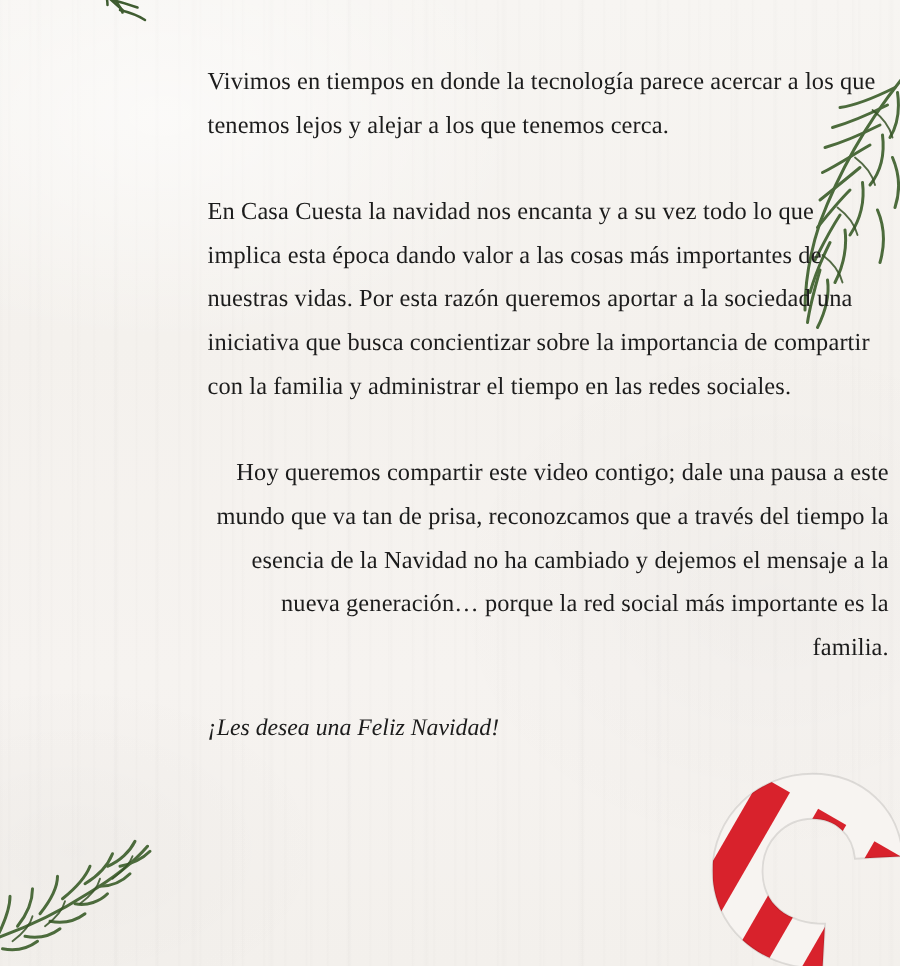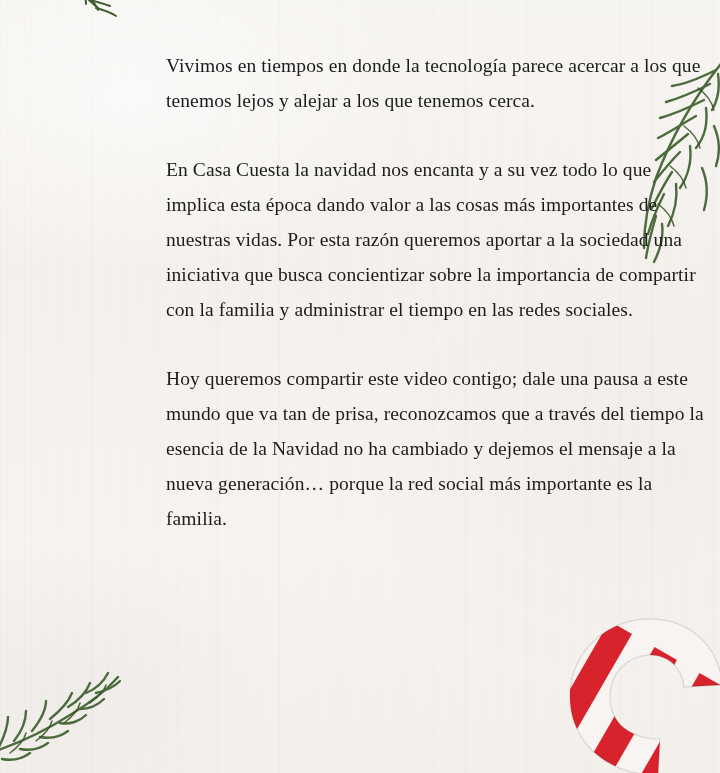--- a/index.html
+++ b/index.html
@@ -56,21 +56,21 @@
   }
 
   .para {
     color: #1c1c1c;
     font-size: 19.5px;
     line-height: 35px;
     letter-spacing: 0.1px;
     margin: 0 0 34px 0;
     font-family: "Liberation Serif", serif;
   }
-  .para:last-of-type { margin-bottom: 0; }
+  .para:last-of-type { margin-bottom: 0; text-align: right; }
 
   .hashtags {
     margin-top: 6px;
     margin-bottom: 30px;
   }
   .hashtag {
     display: block;
     color: #1c1c1c;
     font-size: 19px;
     line-height: 34px;
@@ -234,14 +234,15 @@
   </svg>
 
   <div class="content">
     <p class="para">Vivimos en tiempos en donde la tecnología parece acercar a los que tenemos lejos y alejar a los que tenemos cerca.</p>
     <p class="para">En Casa Cuesta la navidad nos encanta y a su vez todo lo que implica esta época dando valor a las cosas más importantes de nuestras vidas. Por esta razón queremos aportar a la sociedad una iniciativa que busca concientizar sobre la importancia de compartir con la familia y administrar el tiempo en las redes sociales.</p>
     <p class="para">Hoy queremos compartir este video contigo; dale una pausa a este mundo que va tan de prisa, reconozcamos que a través del tiempo la esencia de la Navidad no ha cambiado y dejemos el mensaje a la nueva generación… porque la red social más importante es la familia.</p>
 
     <div class="hashtags">
     </div>
 
+    <div class="signoff">¡Les desea una Feliz Navidad!</div>
   </div>
 </div>
 
 </body></html>

